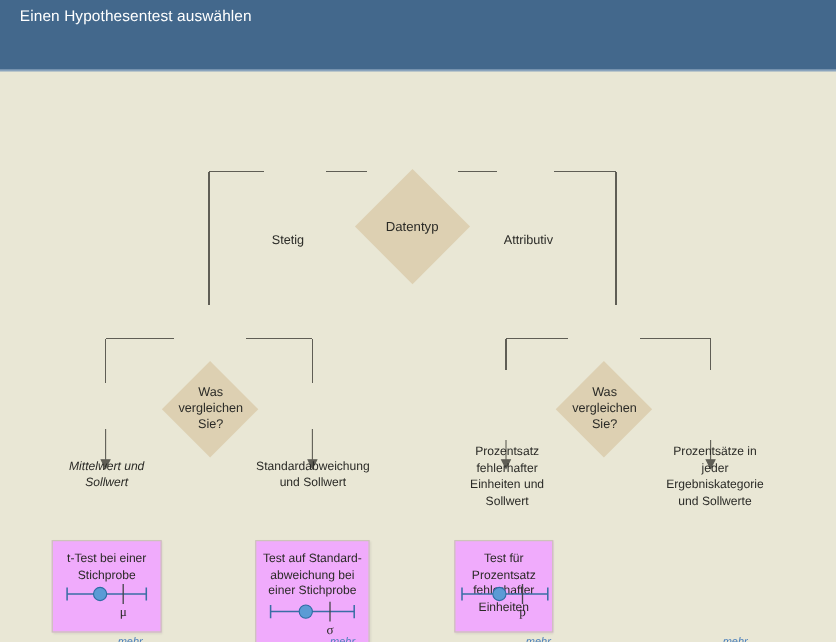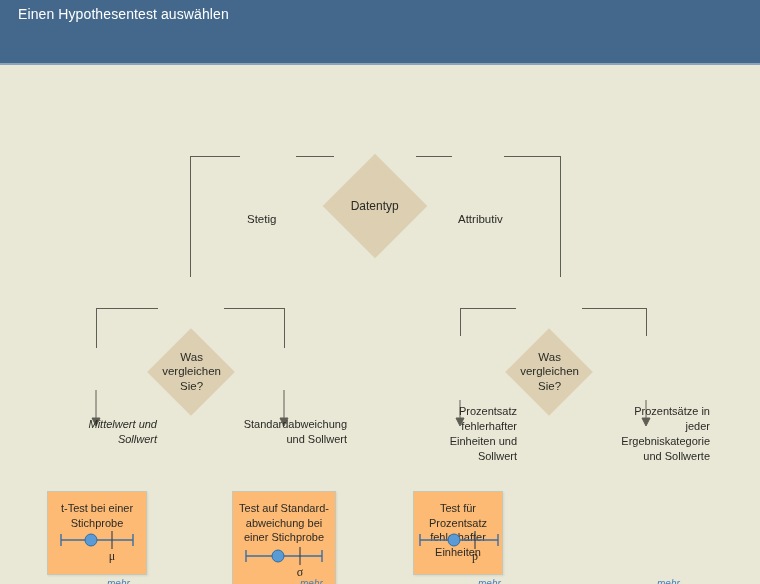--- a/index.html
+++ b/index.html
@@ -110,33 +110,33 @@
     text-align: center;
   }
   .lbl-stetig   { left: 247px; top: 149px; }
   .lbl-attrib   { left: 458px; top: 149px; }
 
   
   .branch-text {
     position: absolute;
     font-size: 11px;
     color: #2a2a26;
-    text-align: right;
+    text-align: center;
     line-height: 1.35;
     white-space: pre-line;
   }
   .bt1 { left: 37px;  top: 353px; width: 120px; font-style: italic; }
   .bt2 { left: 222px; top: 353px; width: 125px; }
   .bt3 { left: 405px; top: 340px; width: 112px; }
   .bt4 { left: 590px; top: 340px; width: 120px; }
 
   
   .card {
     position: absolute;
-    background: #fdba74;
+    background: #f0abfc;
     border: 1px solid #c9c6b2;
     box-sizing: border-box;
     box-shadow: 1px 1px 2px rgba(0,0,0,0.08);
   }
   .card-title {
     position: absolute;
     left: 5px; right: 5px;
     top: 9px;
     font-size: 11px;
     color: #2a2a26;

